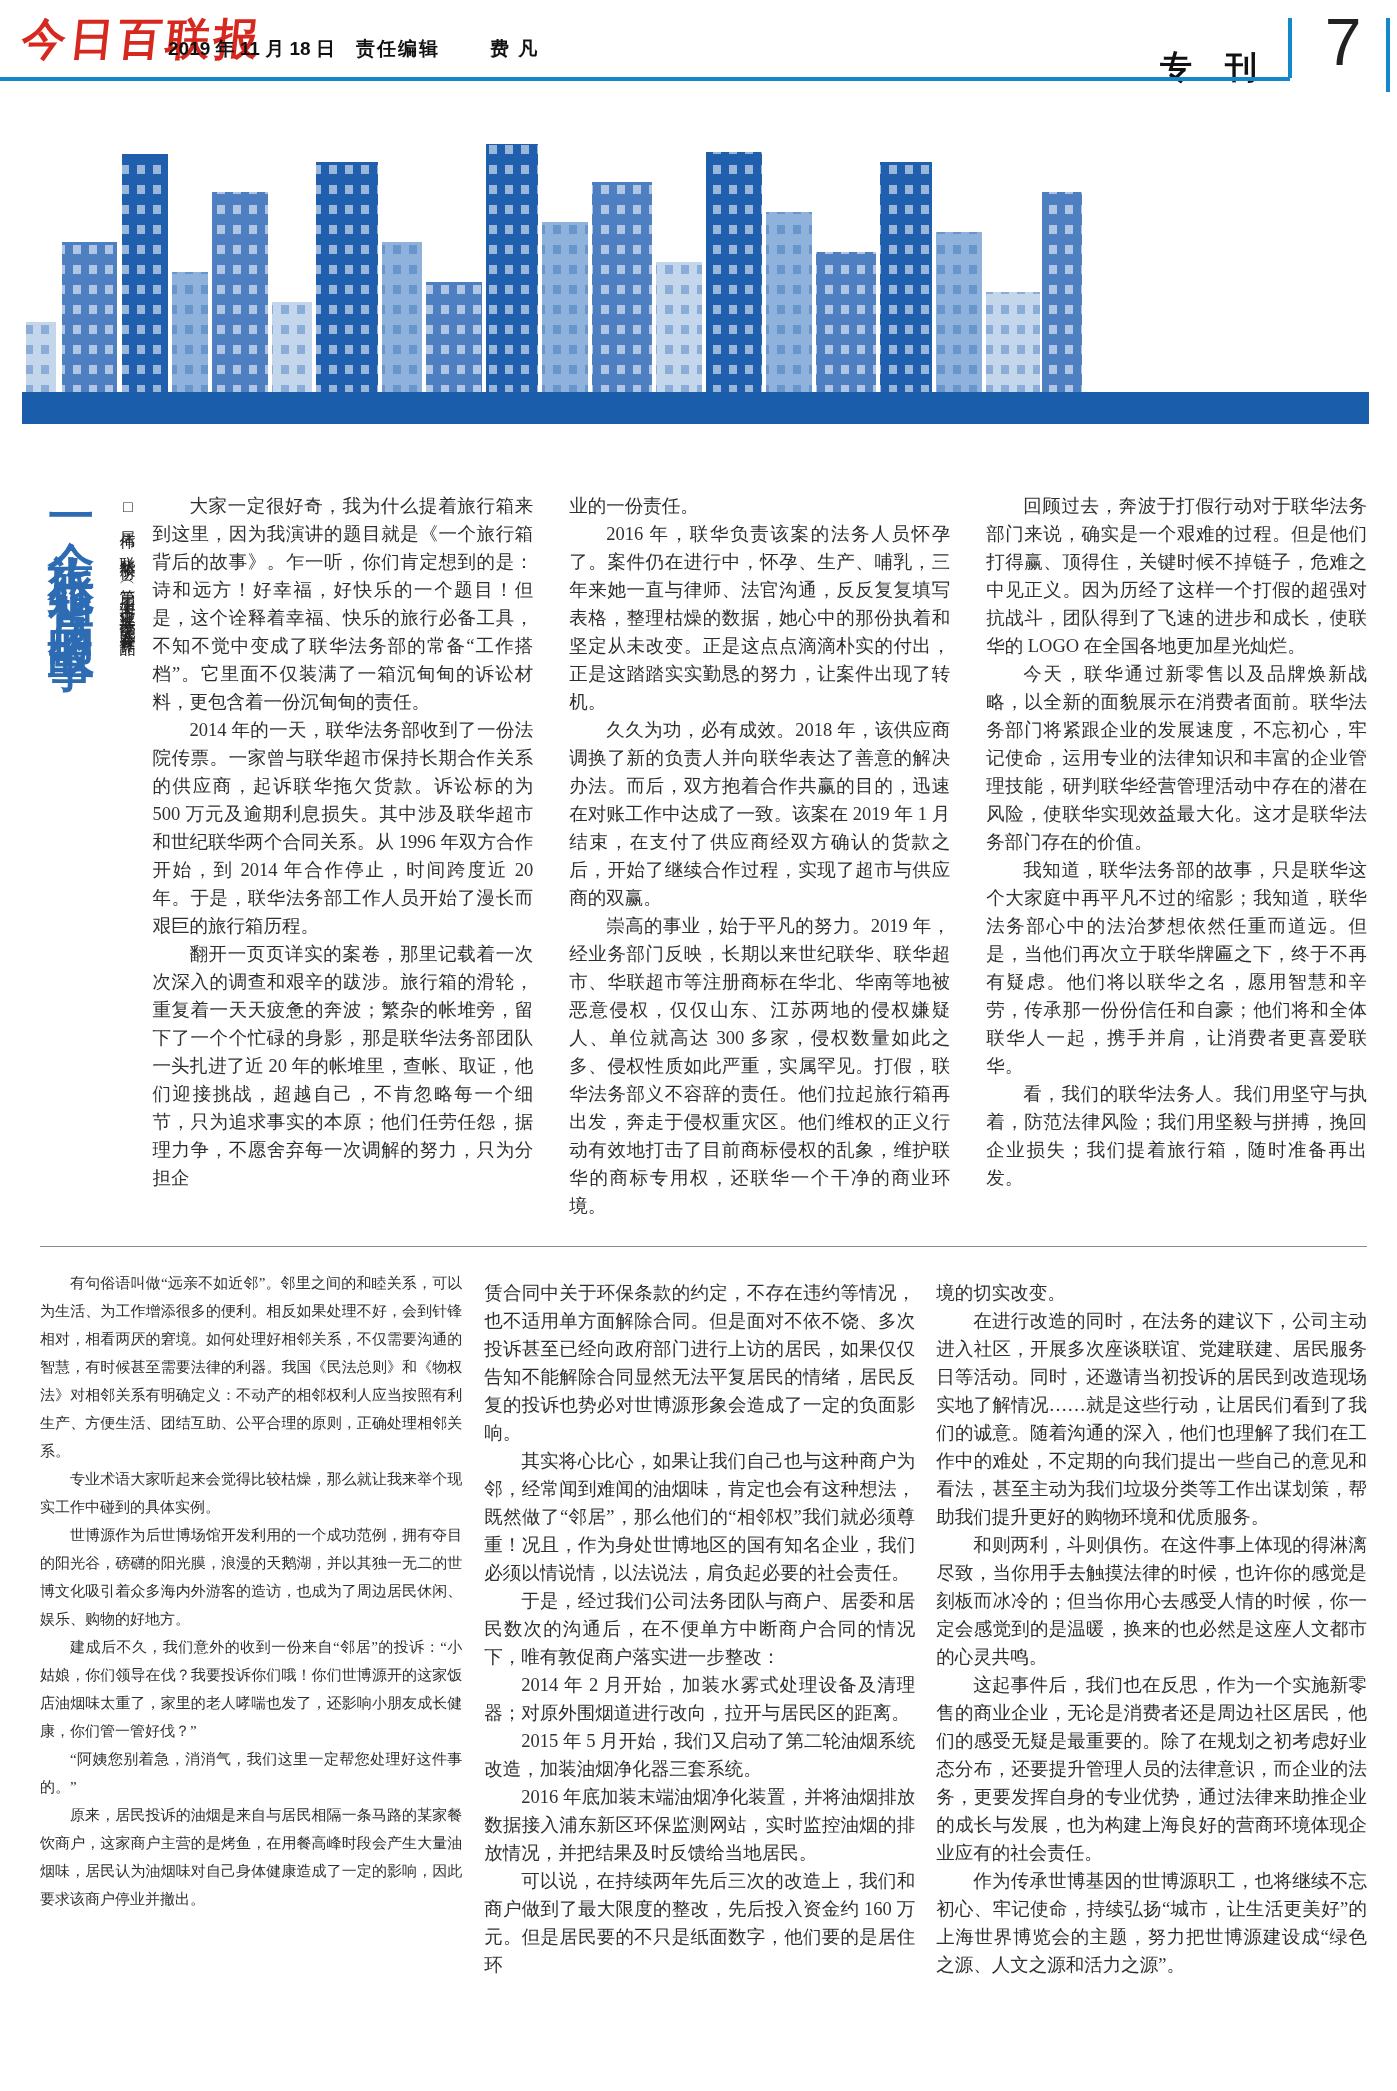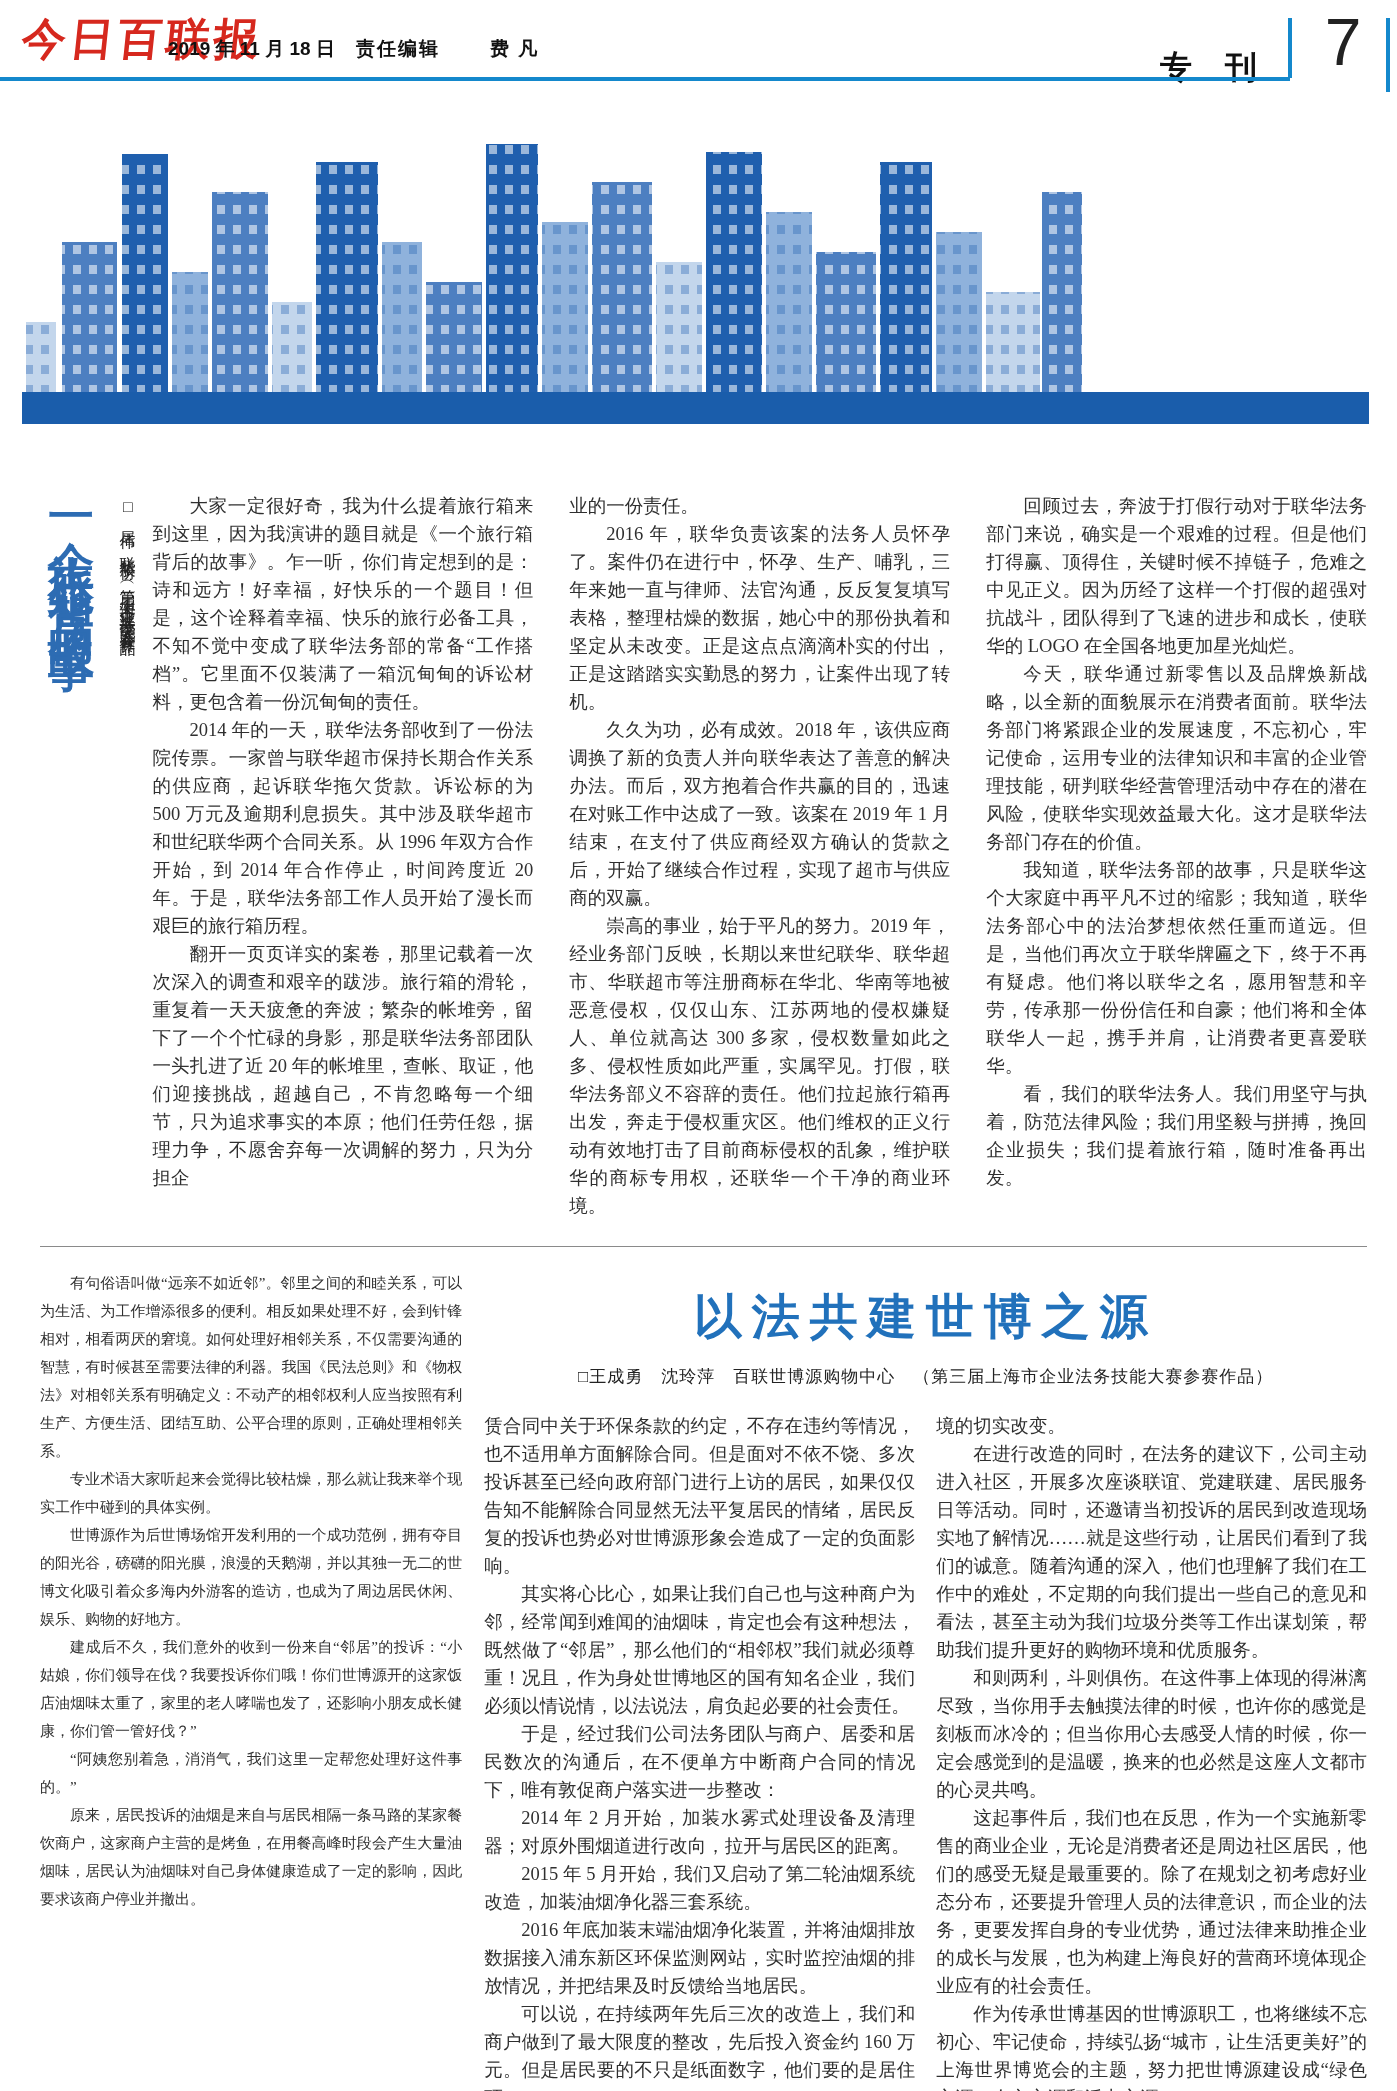--- a/index.html
+++ b/index.html
@@ -154,24 +154,20 @@
   <section class="article2">
     <div class="a2-left">
         <p class="para ind">有句俗语叫做“远亲不如近邻”。邻里之间的和睦关系，可以为生活、为工作增添很多的便利。相反如果处理不好，会到针锋相对，相看两厌的窘境。如何处理好相邻关系，不仅需要沟通的智慧，有时候甚至需要法律的利器。我国《民法总则》和《物权法》对相邻关系有明确定义：不动产的相邻权利人应当按照有利生产、方便生活、团结互助、公平合理的原则，正确处理相邻关系。</p>
         <p class="para ind">专业术语大家听起来会觉得比较枯燥，那么就让我来举个现实工作中碰到的具体实例。</p>
         <p class="para ind">世博源作为后世博场馆开发利用的一个成功范例，拥有夺目的阳光谷，磅礴的阳光膜，浪漫的天鹅湖，并以其独一无二的世博文化吸引着众多海内外游客的造访，也成为了周边居民休闲、娱乐、购物的好地方。</p>
         <p class="para ind">建成后不久，我们意外的收到一份来自“邻居”的投诉：“小姑娘，你们领导在伐？我要投诉你们哦！你们世博源开的这家饭店油烟味太重了，家里的老人哮喘也发了，还影响小朋友成长健康，你们管一管好伐？”</p>
         <p class="para ind">“阿姨您别着急，消消气，我们这里一定帮您处理好这件事的。”</p>
         <p class="para ind">原来，居民投诉的油烟是来自与居民相隔一条马路的某家餐饮商户，这家商户主营的是烤鱼，在用餐高峰时段会产生大量油烟味，居民认为油烟味对自己身体健康造成了一定的影响，因此要求该商户停业并撤出。</p>
       </div>
     <div class="a2-right">
-      <div class="a2-head">
-        <div class="a2-title">以法共建世博之源</div>
-        <div class="a2-byline">□王成勇　沈玲萍　百联世博源购物中心　（第三届上海市企业法务技能大赛参赛作品）</div>
-      </div>
       <div class="cols2">
         <div class="col">
             <p class="para">赁合同中关于环保条款的约定，不存在违约等情况，也不适用单方面解除合同。但是面对不依不饶、多次投诉甚至已经向政府部门进行上访的居民，如果仅仅告知不能解除合同显然无法平复居民的情绪，居民反复的投诉也势必对世博源形象会造成了一定的负面影响。</p>
             <p class="para ind">其实将心比心，如果让我们自己也与这种商户为邻，经常闻到难闻的油烟味，肯定也会有这种想法，既然做了“邻居”，那么他们的“相邻权”我们就必须尊重！况且，作为身处世博地区的国有知名企业，我们必须以情说情，以法说法，肩负起必要的社会责任。</p>
             <p class="para ind">于是，经过我们公司法务团队与商户、居委和居民数次的沟通后，在不便单方中断商户合同的情况下，唯有敦促商户落实进一步整改：</p>
             <p class="para ind">2014 年 2 月开始，加装水雾式处理设备及清理器；对原外围烟道进行改向，拉开与居民区的距离。</p>
             <p class="para ind">2015 年 5 月开始，我们又启动了第二轮油烟系统改造，加装油烟净化器三套系统。</p>
             <p class="para ind">2016 年底加装末端油烟净化装置，并将油烟排放数据接入浦东新区环保监测网站，实时监控油烟的排放情况，并把结果及时反馈给当地居民。</p>
             <p class="para ind">可以说，在持续两年先后三次的改造上，我们和商户做到了最大限度的整改，先后投入资金约 160 万元。但是居民要的不只是纸面数字，他们要的是居住环</p>
           </div>

